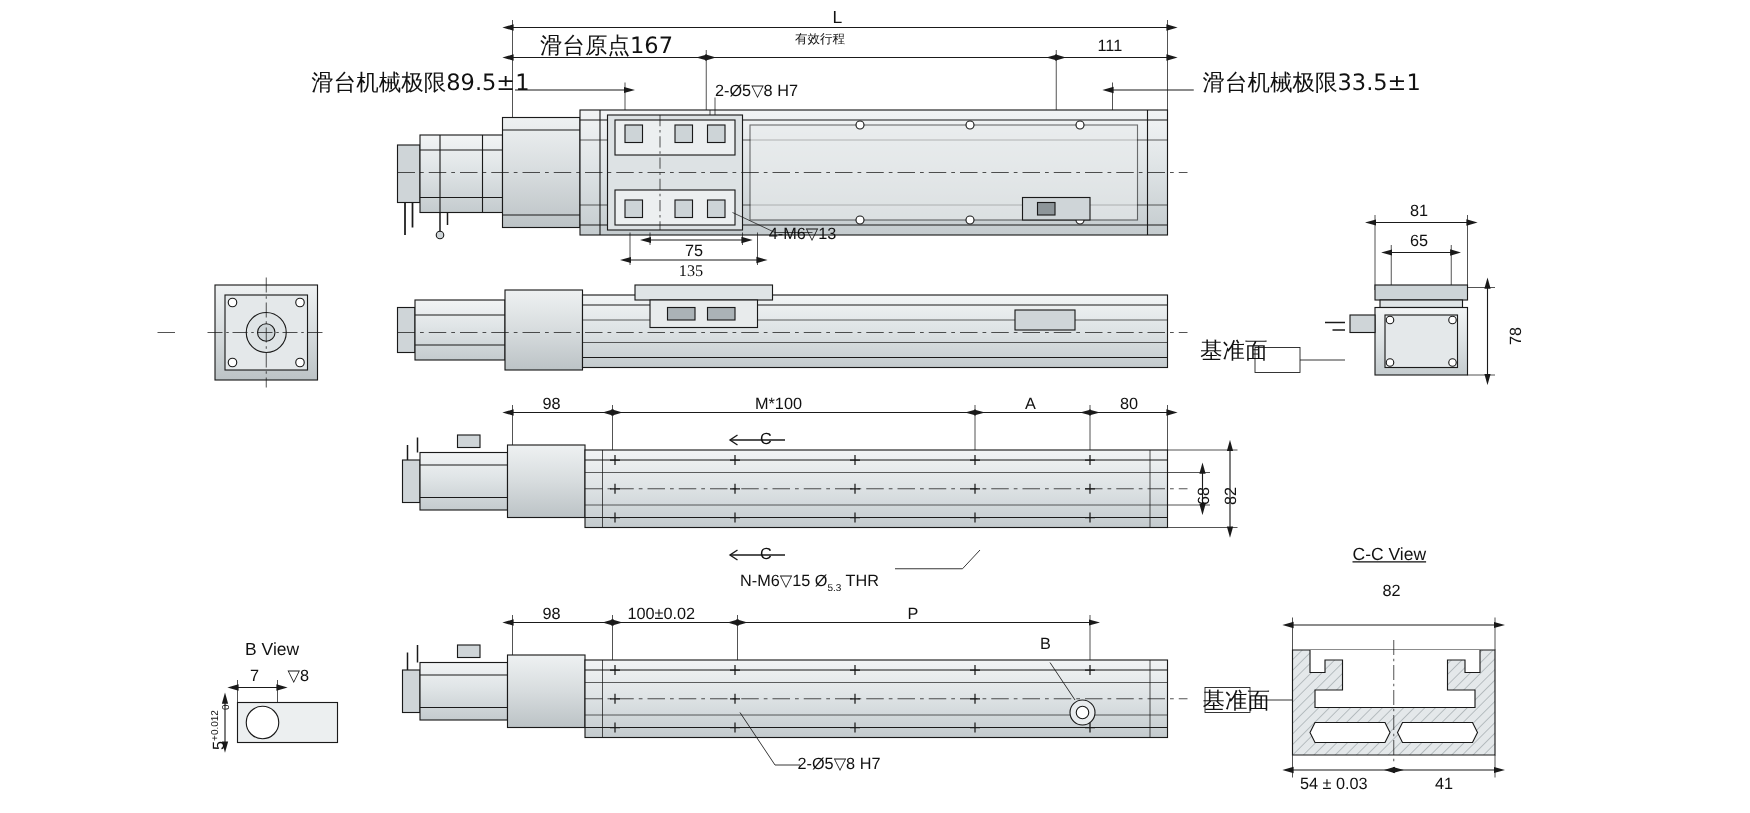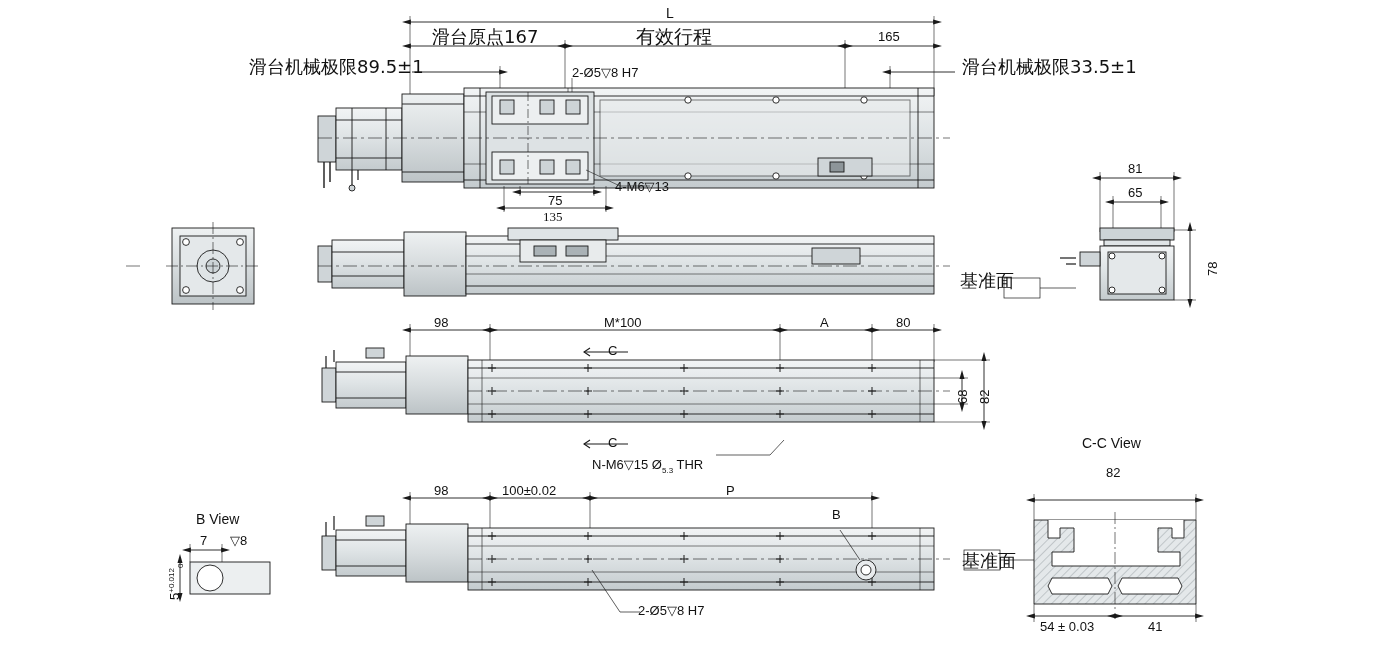--- a/index.html
+++ b/index.html
@@ -25,21 +25,21 @@
   }
   .lbl {
     position: absolute;
     white-space: nowrap;
     font-size: 13px;
     line-height: 1;
     color: #111;
   }
   .lbl.md { font-size: 14px; }
   .lbl.cn { font-size: 18px; font-family: "DejaVu Sans", sans-serif; }
-  .lbl.cnb { font-size: 19px; font-family: "DejaVu Sans", sans-serif; }
+  .lbl.cnb { font-size: 10px; font-family: "DejaVu Sans", sans-serif; }
   .rot90 {
     transform: rotate(-90deg);
     transform-origin: left top;
   }
   .sup { font-size: 8px; vertical-align: super; }
   .sub { font-size: 8px; vertical-align: sub; }
 </style>
 </head>
 <body>
 
@@ -326,21 +326,21 @@
       <line x1="1034" y1="616" x2="1115" y2="616" marker-start="url(#arrS)" marker-end="url(#arrE)"></line>
       <line x1="1115" y1="616" x2="1196" y2="616" marker-start="url(#arrS)" marker-end="url(#arrE)"></line>
       <line x1="1034" y1="604" x2="1034" y2="622" stroke-width="0.6"></line>
       <line x1="1196" y1="604" x2="1196" y2="622" stroke-width="0.6"></line>
     </g>
   </svg>
 
   <div class="lbl md" style="left:666px; top:6px;">L</div>
   <div class="lbl cn" style="left:432px; top:28px;">滑台原点167</div>
   <div class="lbl cnb" style="left:636px; top:27px;">有效行程</div>
-  <div class="lbl" style="left:878px; top:30px;">165</div>
+  <div class="lbl" style="left:878px; top:30px;">111</div>
   <div class="lbl cn" style="left:249px; top:58px;">滑台机械极限89.5±1</div>
   <div class="lbl cn" style="left:962px; top:58px;">滑台机械极限33.5±1</div>
   <div class="lbl" style="left:572px; top:66px;">2-Ø5▽8 H7</div>
   <div class="lbl" style="left:615px; top:180px;">4-M6▽13</div>
   <div class="lbl" style="left:548px; top:194px;">75</div>
   <div class="lbl" style="left:543px; top:210px;font-family:Liberation Serif, serif;">135</div>
 
   <div class="lbl" style="left:1128px; top:162px;">81</div>
   <div class="lbl" style="left:1128px; top:186px;">65</div>
   <div class="lbl rot90" style="left:1206px; top:276px;">78</div>
@@ -361,18 +361,18 @@
   <div class="lbl" style="left:726px; top:484px;">P</div>
   <div class="lbl" style="left:832px; top:508px;">B</div>
   <div class="lbl cn" style="left:962px; top:552px;">基准面</div>
   <div class="lbl" style="left:638px; top:604px;">2-Ø5▽8 H7</div>
 
   <div class="lbl md" style="left:196px; top:512px;">B View</div>
   <div class="lbl" style="left:200px; top:534px;">7</div>
   <div class="lbl" style="left:230px; top:534px;">▽8</div>
   <div class="lbl rot90" style="left:168px; top:600px;"><span>5</span><span class="sup">+0.012</span><span class="sub">0</span></div>
 
-  <div class="lbl md" style="left:1082px; top:436px;">C-C View</div>
+  <div class="lbl md" style="left:1082px; top:436px;text-decoration:underline;">C-C View</div>
   <div class="lbl" style="left:1106px; top:466px;">82</div>
   <div class="lbl" style="left:1040px; top:620px;">54 ± 0.03</div>
   <div class="lbl" style="left:1148px; top:620px;">41</div>
 
 </div>
 
 </body></html>

